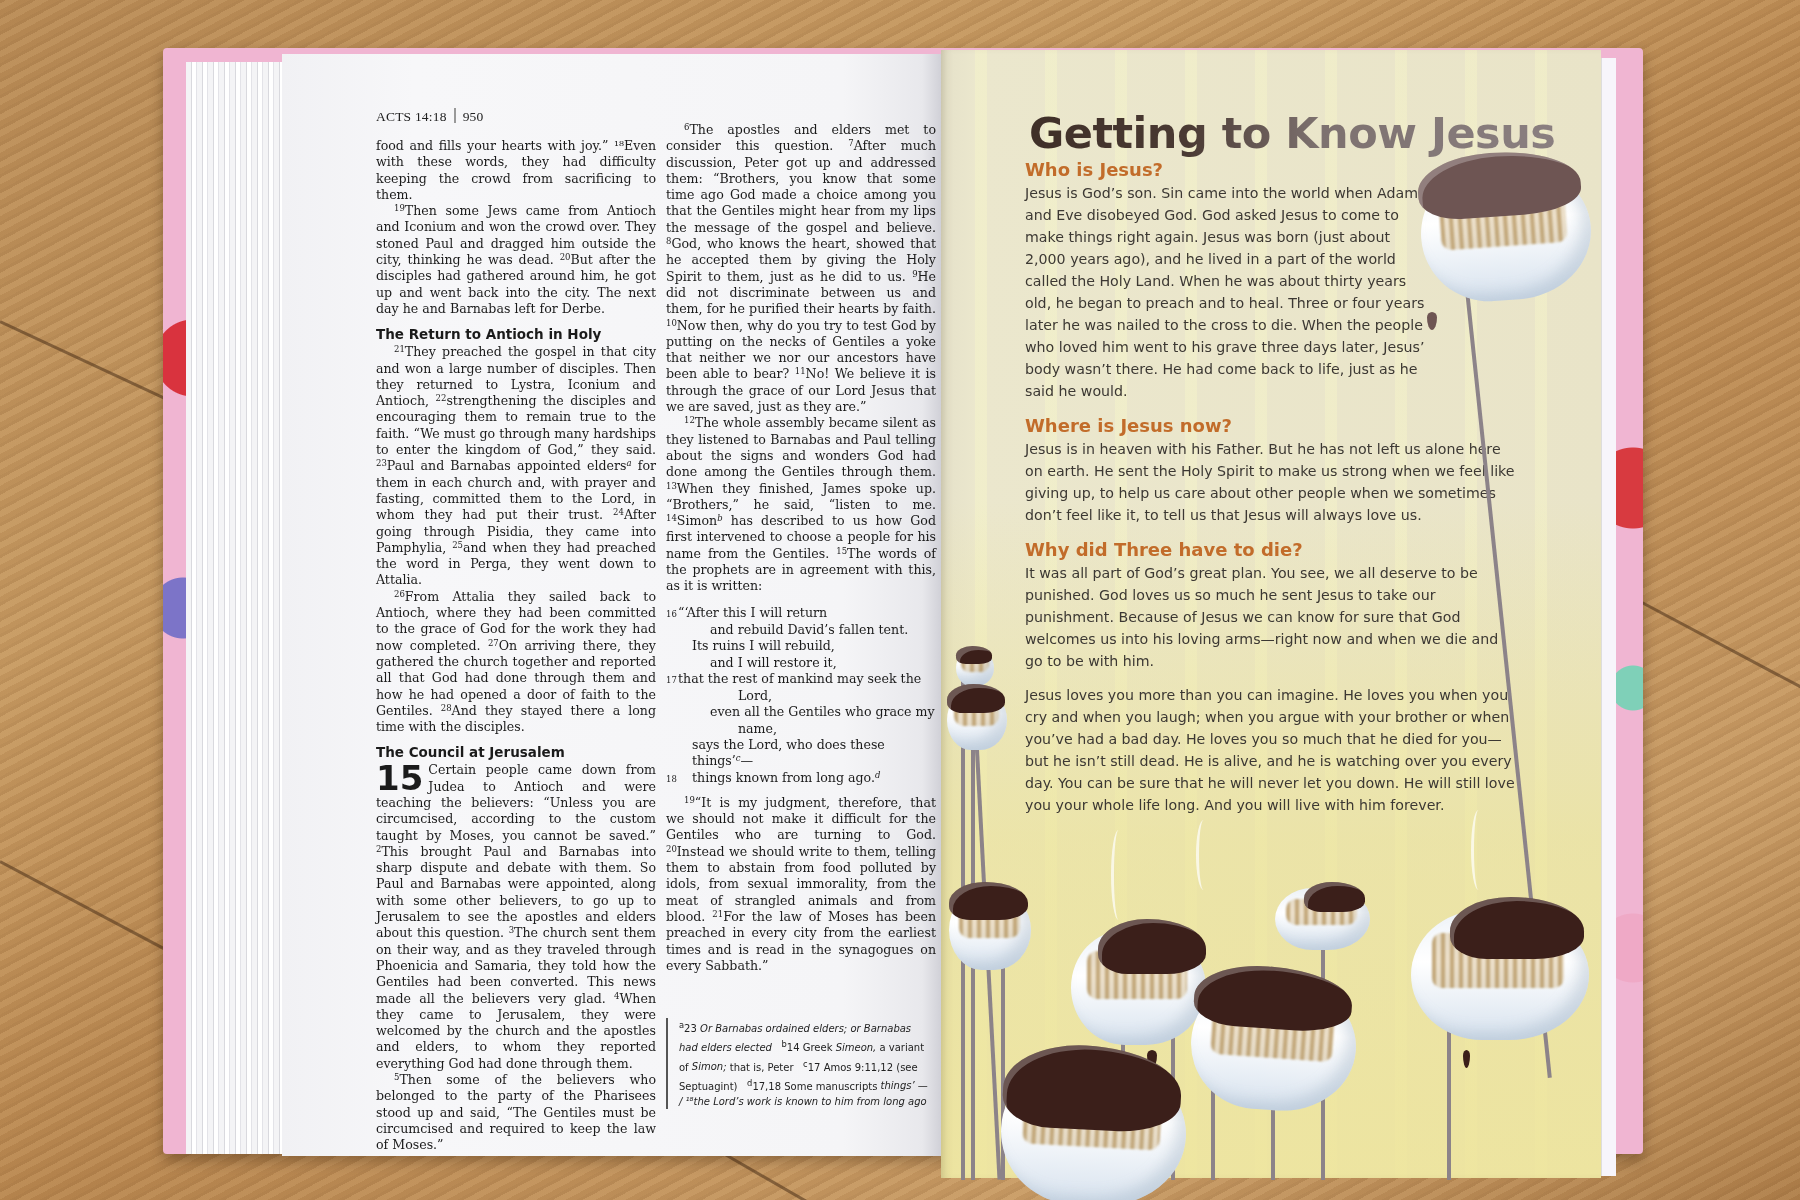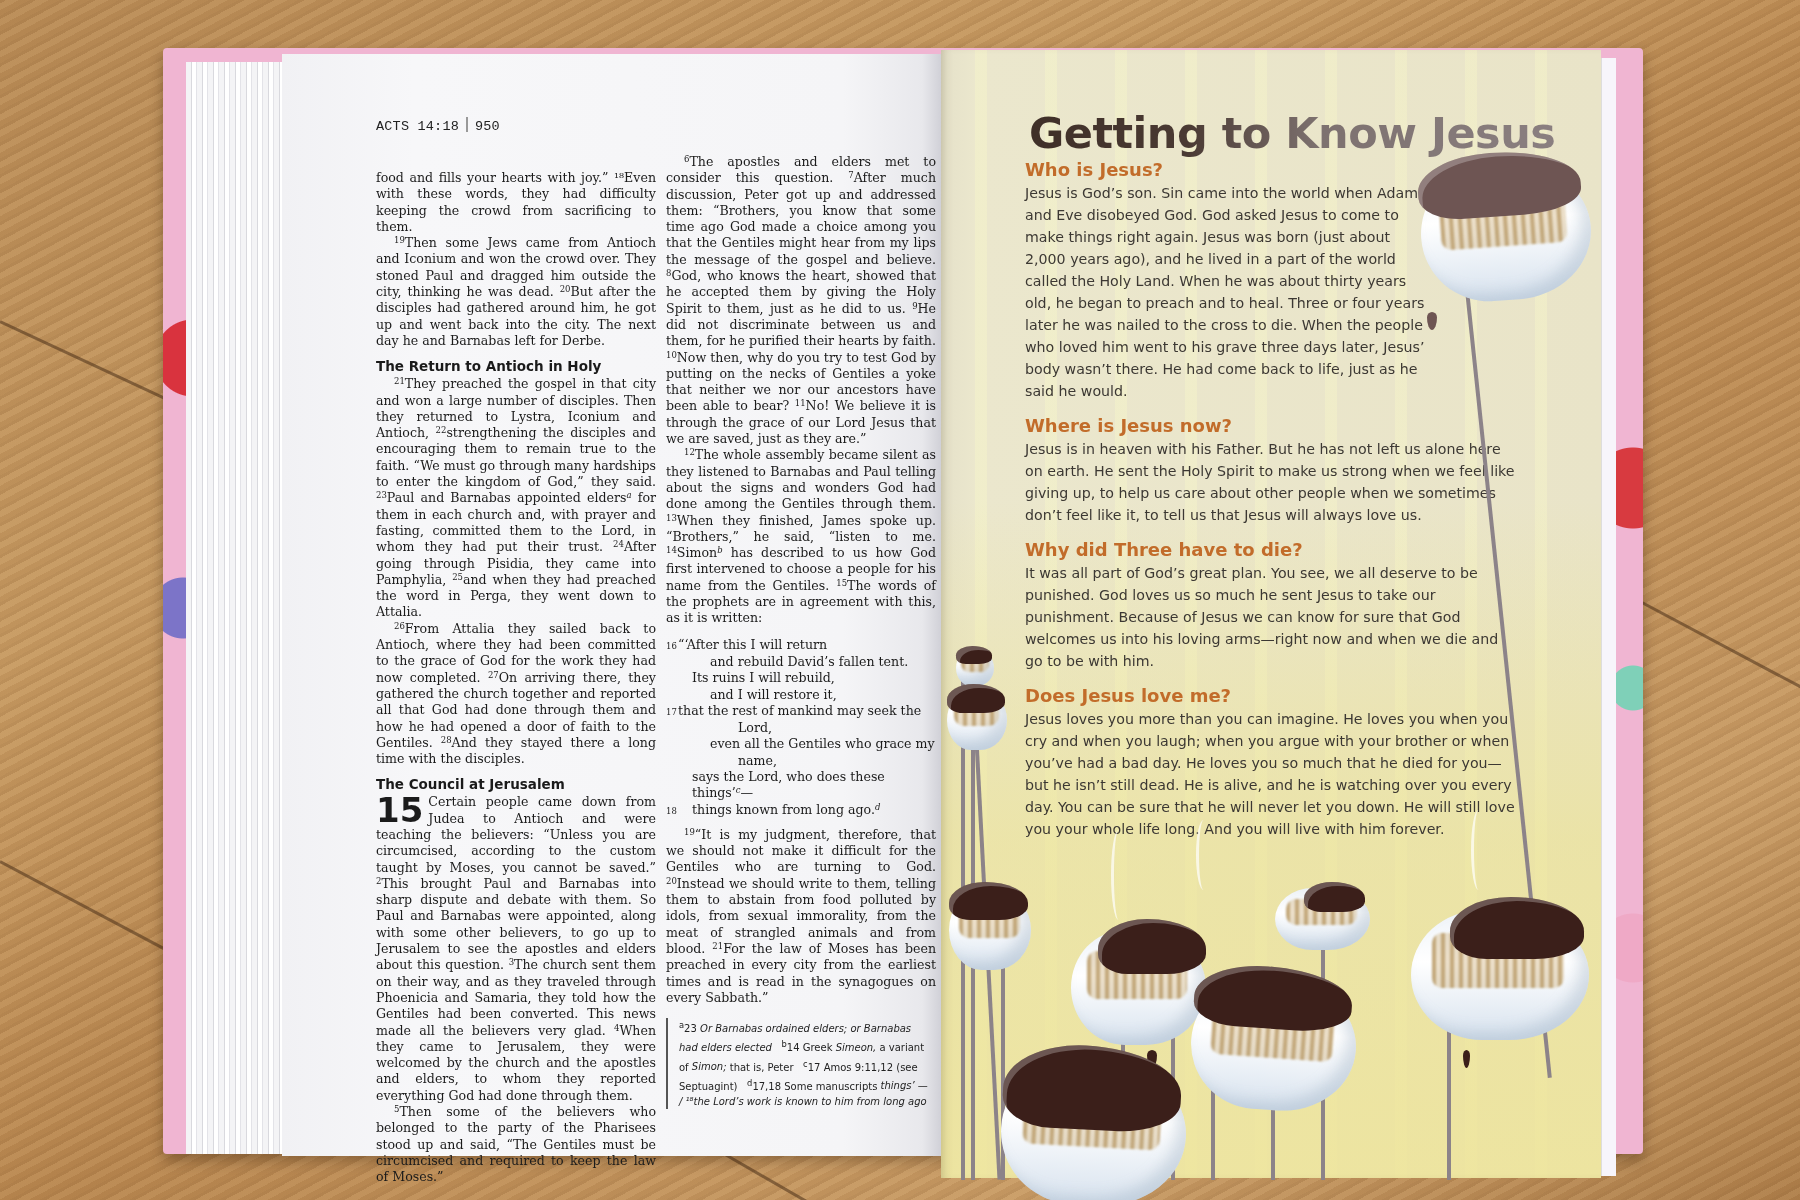--- a/index.html
+++ b/index.html
@@ -22,23 +22,23 @@
     box-shadow:0 6px 14px rgba(40,20,5,.35);}
   .pagestack{position:absolute;left:186px;top:62px;width:96px;height:1092px;
     background:repeating-linear-gradient(90deg,#f4f4f6 0 5px,#d9d9de 5px 6px,#ffffff 6px 10px,#e3e3e8 10px 11px);
     border-right:1px solid #c9c9cf;}
   .pagestack-inner{position:absolute;left:265px;top:160px;width:2px;height:150px;background:#555;}
 
   
   .left-page{position:absolute;left:282px;top:54px;width:660px;height:1102px;
     background:linear-gradient(90deg,#f1f1f4 0%,#f7f7f9 20%,#f5f5f7 85%,#e8e8ec 97%,#cfcfd6 100%);
     color:#1b1b1b;}
-  .running-head{position:absolute;left:94px;top:54px;font-family:Liberation Mono, monospace;font-size:13.5px;color:#222;letter-spacing:.2px;margin-top:9px;}
+  .running-head{position:absolute;left:94px;top:54px;font-family:Liberation Serif, serif;font-size:13.5px;color:#222;letter-spacing:.2px;}
   .running-head .sep{display:inline-block;width:2px;height:15px;background:#999;margin:0 7px;vertical-align:-2px;}
-  .col{position:absolute;font-size:12.6px;line-height:16.3px;text-align:justify;hyphens:manual;margin-top:32px;}
+  .col{position:absolute;font-size:12.6px;line-height:16.3px;text-align:justify;hyphens:manual;}
   .col p{margin:0;}
   .col p.ind{text-indent:18px;}
   .col1{left:94px;top:84px;width:280px;}
   .col2{left:384px;top:68px;width:270px;}
   .sec-h{font-family:"DejaVu Sans",sans-serif;font-weight:bold;font-size:13.5px;line-height:16px;margin:9px 0 2px 0 !important;color:#1a1a1a;text-align:left;}
   .vn{font-size:8.5px;vertical-align:4px;line-height:0;}
   .dropcap{float:left;font-family:"DejaVu Sans",sans-serif;font-weight:bold;font-size:34px;line-height:30px;margin:1px 5px 0 0;}
   .poetry{margin:10px 0 8px 0;text-align:left;}
   .poetry .l{margin:0;}
   .poetry .i1{padding-left:26px;}
@@ -137,21 +137,20 @@
 <div class="right-page">
   <div class="rp-title"><span>Getting </span><span>to Know Jesus</span></div>
 
   <div class="rp-body">
     <h3 class="rp-h">Who is Jesus?</h3>
     <p class="wrap1">Jesus is God’s son. Sin came into the world when Adam and Eve disobeyed God. God asked Jesus to come to make things right again. Jesus was born (just about 2,000 years ago), and he lived in a part of the world called the Holy Land. When he was about thirty years old, he began to preach and to heal. Three or four years later he was nailed to the cross to die. When the people who loved him went to his grave three days later, Jesus’ body wasn’t there. He had come back to life, just as he said he would.</p>
     <h3 class="rp-h">Where is Jesus now?</h3>
     <p>Jesus is in heaven with his Father. But he has not left us alone here on earth. He sent the Holy Spirit to make us strong when we feel like giving up, to help us care about other people when we sometimes don’t feel like it, to tell us that Jesus will always love us.</p>
     <h3 class="rp-h">Why did Three have to die?</h3>
     <p>It was all part of God’s great plan. You see, we all deserve to be punished. God loves us so much he sent Jesus to take our punishment. Because of Jesus we can know for sure that God welcomes us into his loving arms—right now and when we die and go to be with him.</p>
-    <h3 class="rp-h">Does Jesus love me?</h3>
     <p>Jesus loves you more than you can imagine. He loves you when you cry and when you laugh; when you argue with your brother or when you’ve had a bad day. He loves you so much that he died for you—but he isn’t still dead. He is alive, and he is watching over you every day. You can be sure that he will never let you down. He will still love you your whole life long. And you will live with him forever.</p>
   </div>
 </div>
 
 <div class="illus">
 
   <div class="stick" style="left:565px;top:230px;height:800px;transform:rotate(-6deg);"></div>
   <div class="stick" style="left:20px;top:620px;height:510px;"></div>
   <div class="stick" style="left:30px;top:660px;height:470px;"></div>
   <div class="stick" style="left:45px;top:690px;height:440px;transform:rotate(-3deg);"></div>

